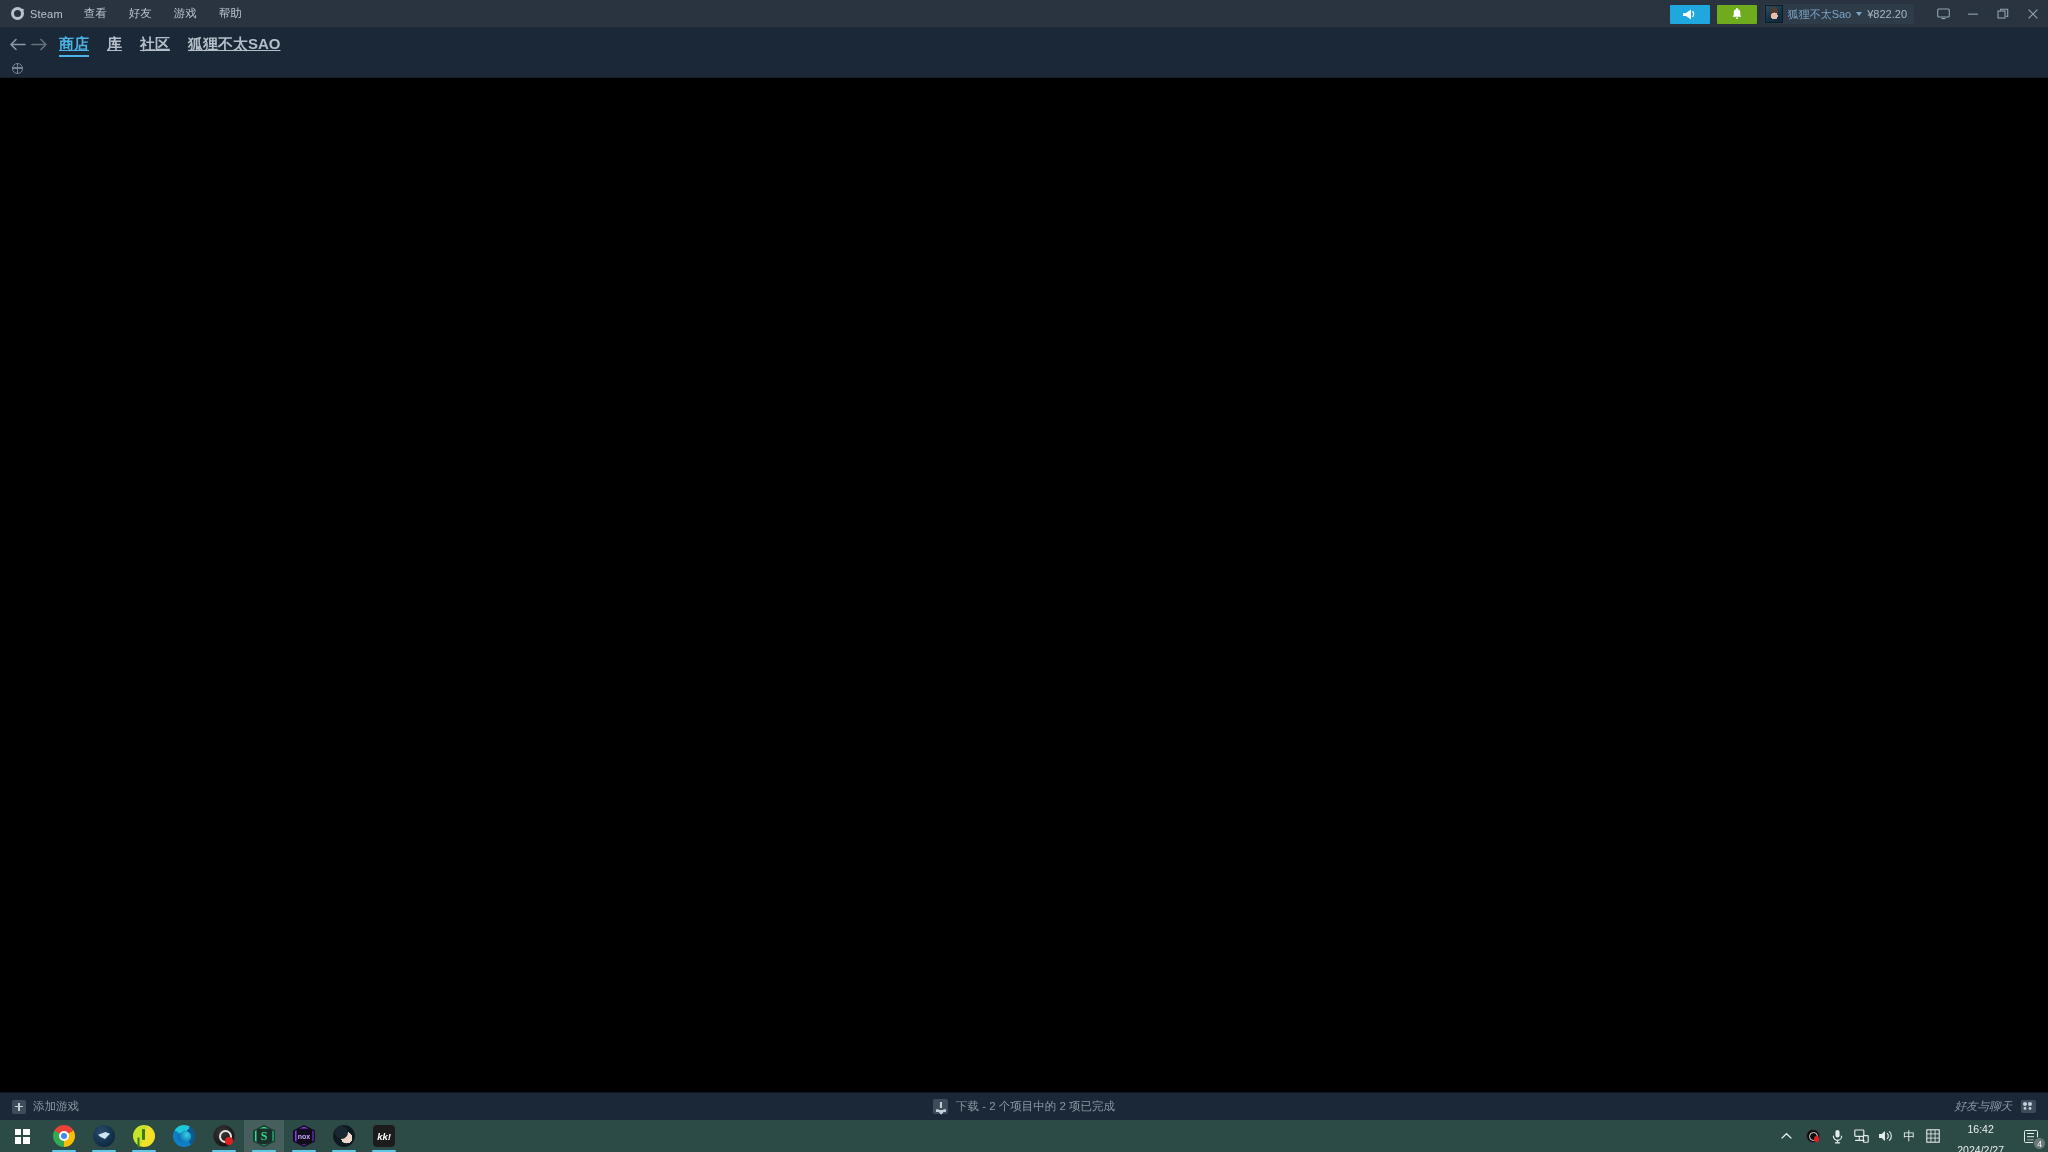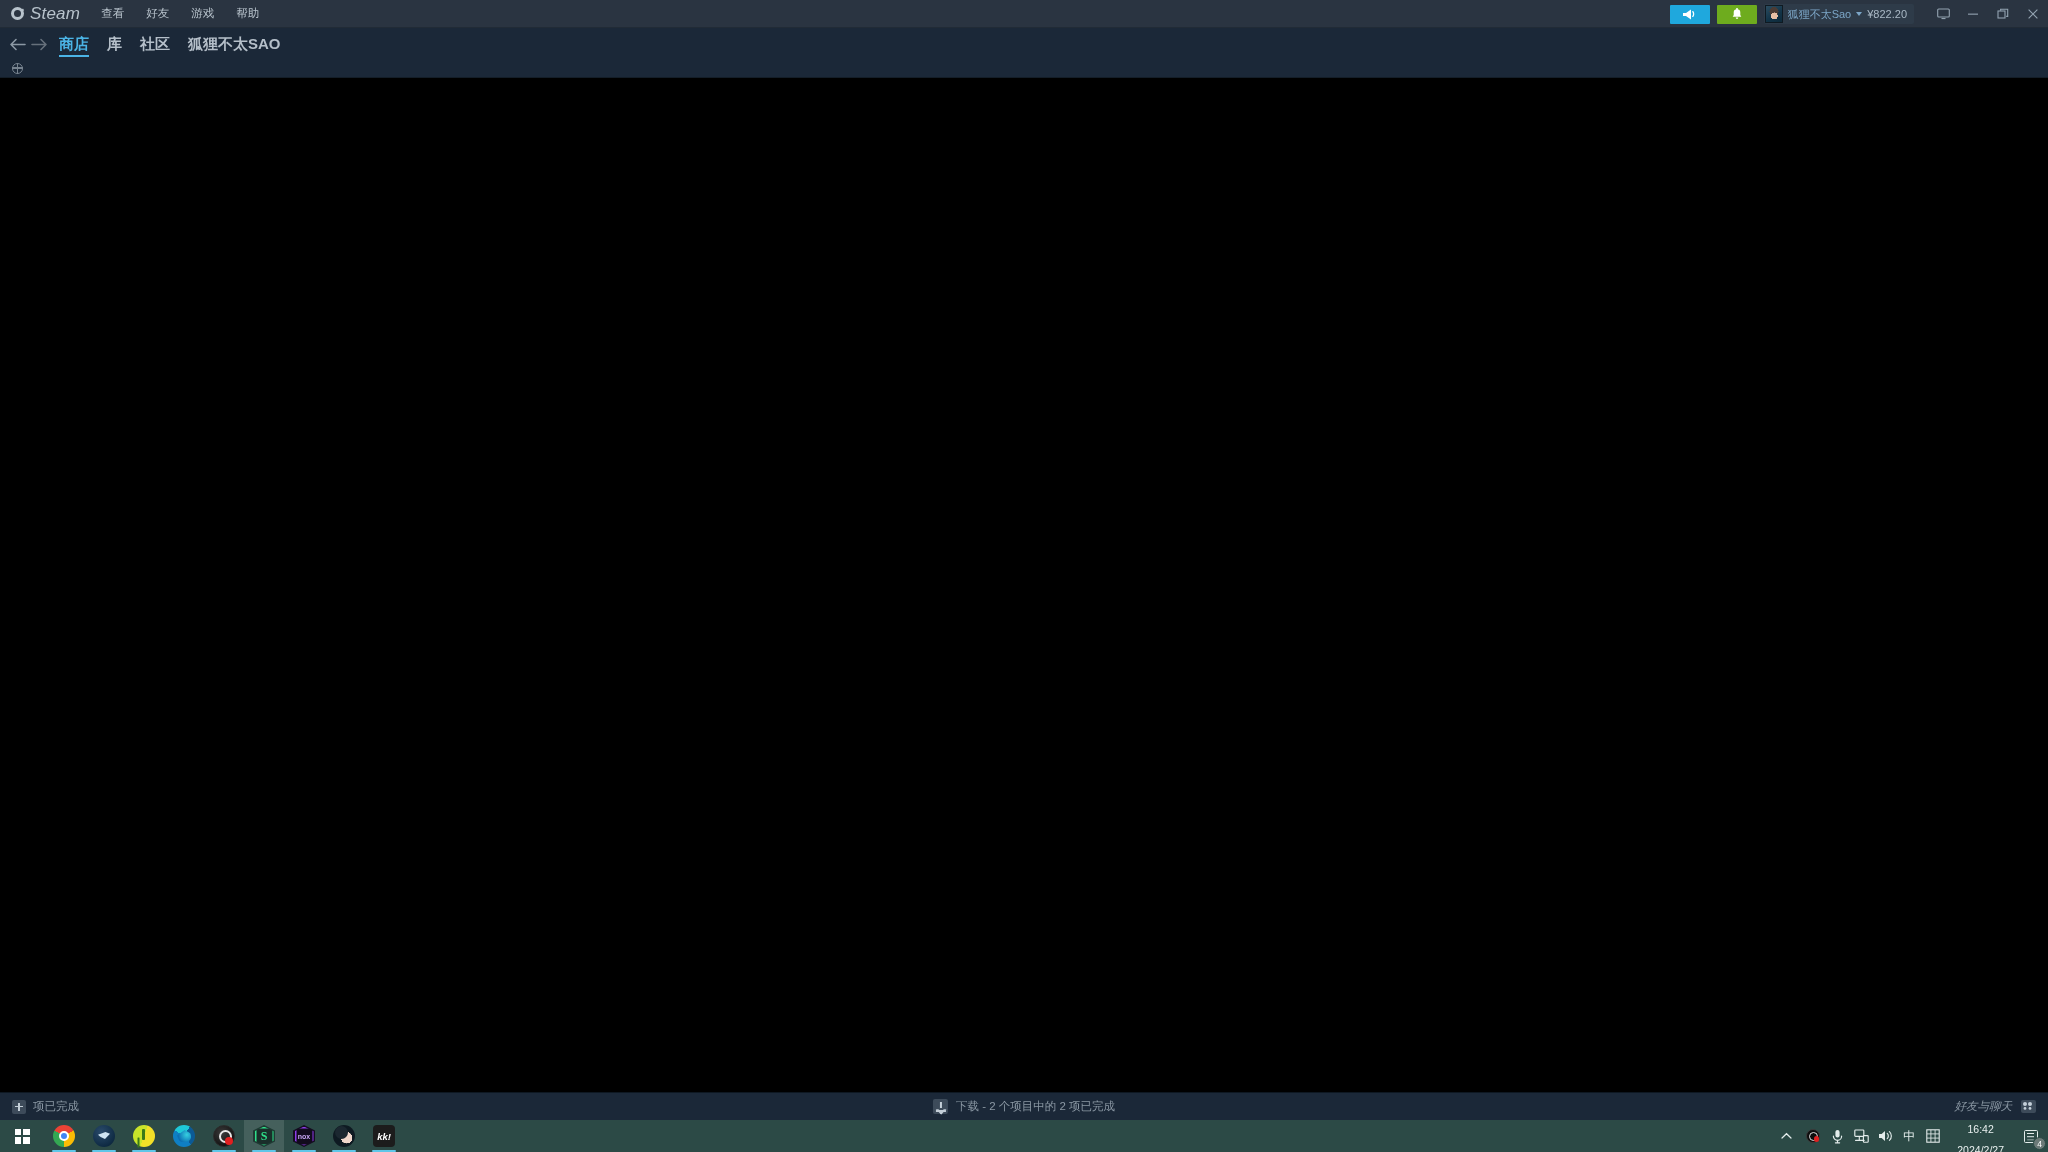--- a/index.html
+++ b/index.html
@@ -40,21 +40,21 @@
   .steam-logo::after {
     content:""; position:absolute; left:3px; top:3px;
     width:7px; height:7px; border-radius:50%;
     background:#2a3441;
   }
   .steam-logo::before {
     content:""; position:absolute; left:6px; top:6px;
     width:8px; height:2px; background:#b8c3cc;
     transform:rotate(-35deg); transform-origin:left center;
   }
-  .menu-label { font-size:17px; color:#b8c3cc; letter-spacing:.2px;font-style:italic; }
+  .menu-label { font-size:11px; color:#b8c3cc; letter-spacing:.2px; }
   .menu-item {
     font-size:11.5px; color:#b8c3cc;
     padding:14px 11px; height:28px;
     display:flex; align-items:center;
     cursor:default;
   }
 
   .title-right {
     position:absolute; right:0; top:0; height:28px;
     display:flex; align-items:center; gap:0;
@@ -109,21 +109,21 @@
   .nav-arrow {
     width:22px; height:24px;
     display:flex; align-items:center; justify-content:center;
     color:#66707b; font-size:15px; line-height:1;
   }
   .nav-arrow.back { color:#8b98a4; }
   .nav-tab {
     font-size:15px; font-weight:bold;
     color:#b5bfc9; padding:0 9px;
     height:30px; display:flex; align-items:center;
-    position:relative; white-space:nowrap;
+    position:relative; white-space:nowrap;text-decoration:underline;
   }
   .nav-tab:first-of-type { margin-left:4px; }
   .nav-tab.active { color:#4bb4e6; }
   .nav-tab.active::after {
     content:""; position:absolute;
     left:9px; right:9px; bottom:2px; height:2px;
     background:#4bb4e6;
   }
 
   
@@ -495,21 +495,21 @@
 
   <div class="subbar">
     <span class="globe-icon"></span>
   </div>
 
   <div class="content"></div>
 
   <div class="statusbar">
     <div class="sb-left">
       <span class="sb-plus"></span>
-      <span class="sb-text">项已完成</span>
+      <span class="sb-text">添加游戏</span>
     </div>
     <div class="sb-center">
       <span class="sb-dl">
           <span class="sb-dl-bar"></span>
         </span>
       <span class="sb-text">下载 - 2 个项目中的 2 项已完成</span>
     </div>
     <div class="sb-right">
       <span class="sb-text">好友与聊天</span>
       <span class="sb-friends-icon"></span>

